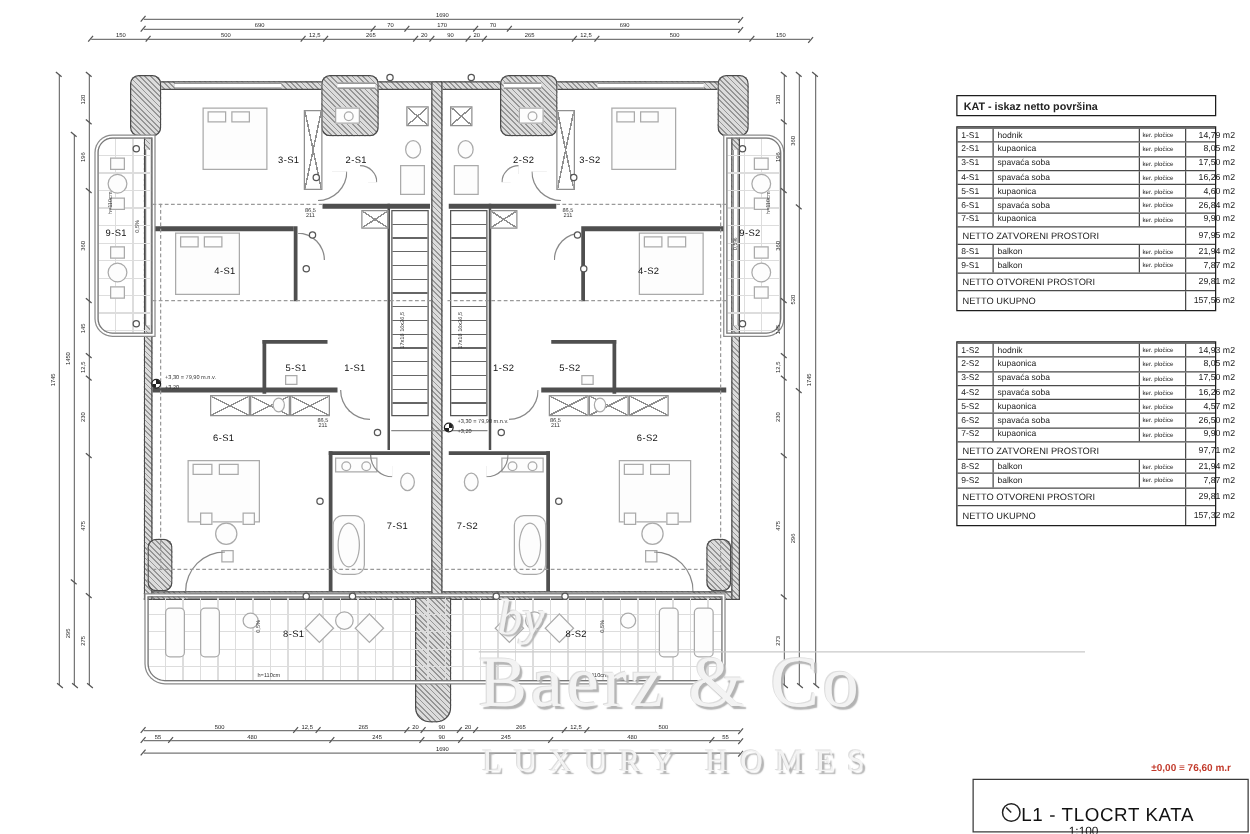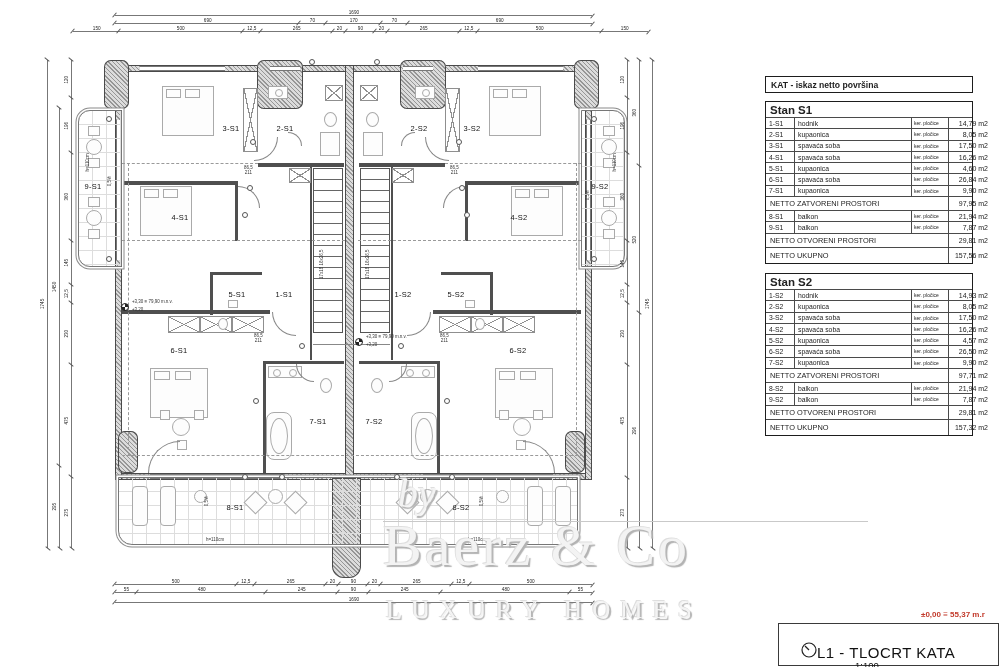--- a/index.html
+++ b/index.html
@@ -528,21 +528,20 @@
 <div class="wm" style="left:383px;top:512px;font-size:58px;letter-spacing:3px">Baerz &amp; Co</div>
 <div class="abs" style="left:383px;top:521px;width:485px;border-top:1px solid #c9c9c9;z-index:4"></div>
 <div class="wm" style="left:386px;top:596px;font-size:25px;letter-spacing:10px">LUXURY HOMES</div>
 
 <div class="panel">
   <div class="pbox phead" style="top:0">
     <span>KAT - iskaz netto površina</span>
   </div>
 
   <div class="pbox" style="top:25px">
-    <div class="ptitle">Stan S1</div>
     <div>
         <div class="trow">
         <span class="c1">1-S1</span>
         <span class="c2">hodnik</span>
         <span class="c3">
             <span class="sc">ker. pločice</span>
           </span>
         <span class="c4">14,79 m2</span>
       </div>
         <div class="trow">
@@ -620,21 +619,20 @@
       <span class="sl">NETTO OTVORENI PROSTORI</span>
       <span class="sv">29,81 m2</span>
     </div>
     <div class="srow tot">
       <span class="sl">NETTO UKUPNO</span>
       <span class="sv">157,56 m2</span>
     </div>
   </div>
 
   <div class="pbox" style="top:197px">
-    <div class="ptitle">Stan S2</div>
     <div>
         <div class="trow">
         <span class="c1">1-S2</span>
         <span class="c2">hodnik</span>
         <span class="c3">
             <span class="sc">ker. pločice</span>
           </span>
         <span class="c4">14,93 m2</span>
       </div>
         <div class="trow">
@@ -712,21 +710,21 @@
       <span class="sl">NETTO OTVORENI PROSTORI</span>
       <span class="sv">29,81 m2</span>
     </div>
     <div class="srow tot">
       <span class="sl">NETTO UKUPNO</span>
       <span class="sv">157,32 m2</span>
     </div>
   </div>
 </div>
 
-<div class="rednote" style="color: rgb(194, 58, 43);">±0,00 ≡ 55,37 m.r</div>
+<div class="rednote" style="color: rgb(194, 58, 43);">±0,00 ≡ 76,60 m.r</div>
 <div class="tblock">
   <span class="abs" style="left:22px;top:18px;width:16px;height:16px">
     <svg width="16" height="16" viewBox="0 0 16 16">
         <circle cx="8" cy="8" r="7" fill="none" stroke="#222" stroke-width="1.2"></circle>
         <line x1="8" y1="8" x2="4" y2="4" stroke="#222" stroke-width="1.2"></line>
       </svg>
   </span>
   <span class="abs" style="left:38px;top:20px;font-size:15px;letter-spacing:.5px;color:#111">L1 - TLOCRT KATA</span>
   <span class="abs" style="left:76px;top:36px;font-size:9.5px;color:#111">1:100</span>
 </div>

